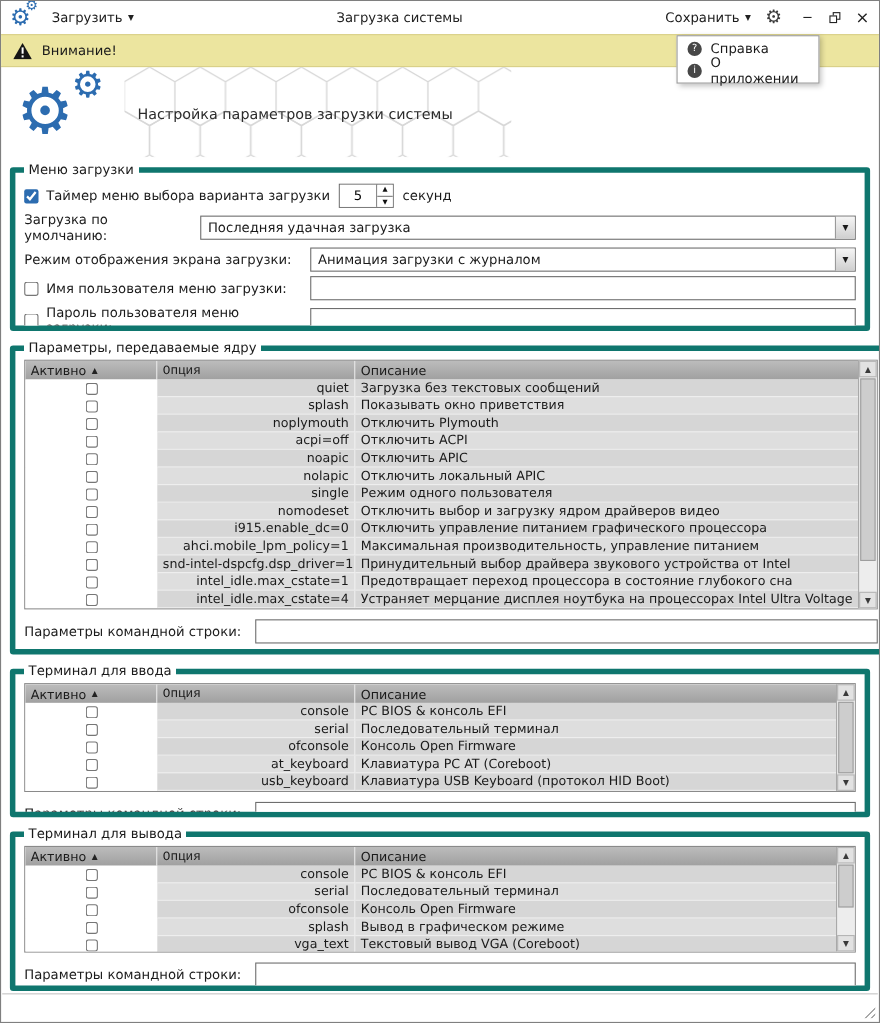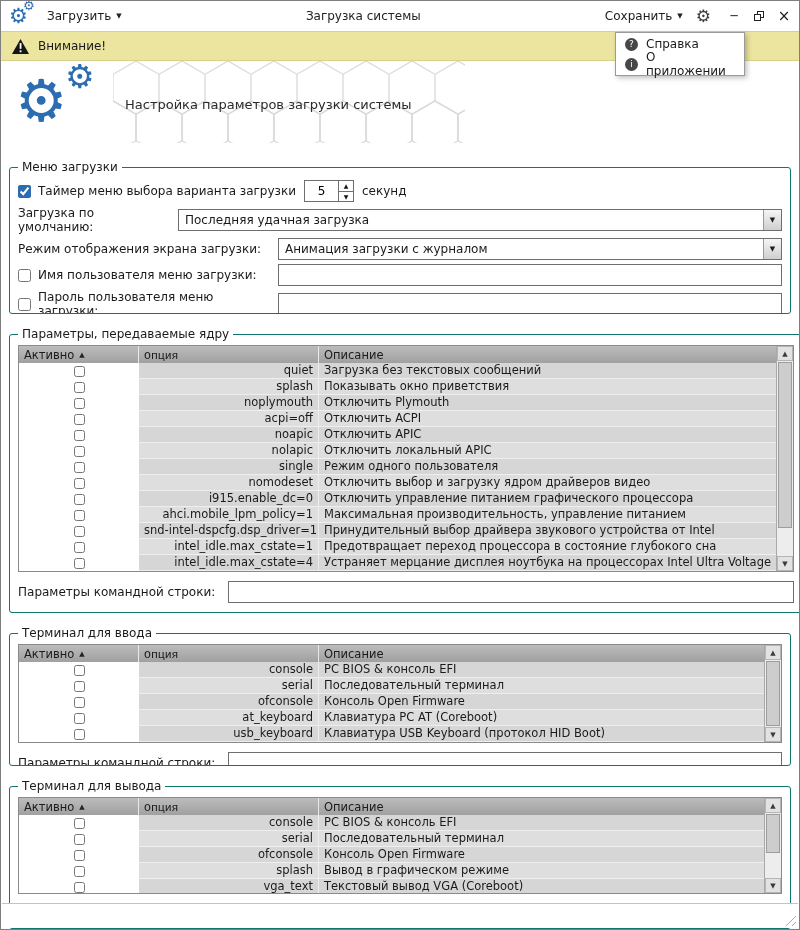--- a/index.html
+++ b/index.html
@@ -41,21 +41,21 @@
              font-size:9px; line-height:13px; text-align:center; flex:0 0 13px; }
 
   
   .header { position:relative; height:86px; overflow:hidden; }
   .hexbg { position:absolute; left:112px; top:0; }
   .gear-big   { position:absolute; left:14px; top:4px;  font-size:58px; line-height:72px; color:#2c6cb0; }
   .gear-small { position:absolute; left:64px; top:-2px; font-size:33px; line-height:36px; color:#2c6cb0; }
   .header-title { position:absolute; left:124px; top:36px; font-size:13px; color:#2b2b2b; }
 
   
-  fieldset { border:1px solid #0f766e; border-radius:3px; margin:13px 8px; padding:2px 8px 6px; overflow:hidden; }
+  fieldset { border:5px solid #0f766e; border-radius:3px; margin:0 8px; padding:2px 8px 6px; overflow:hidden; }
   legend { padding:0 4px; font-size:12px; color:#1a1a1a; }
   .fs1 { height:154px; }
   .fs2 { height:286px; margin-top:8px; }
   .fs3 { height:140px; margin-top:8px; }
   .fs4 { height:150px; margin-top:8px; }
 
   .frow { display:flex; align-items:center; margin:4px 0; gap:8px; }
   .cklabel { display:flex; align-items:center; gap:7px; }
   input[type=checkbox] { width:13px; height:13px; margin:0; accent-color:#2c6cb0; }
   .lbl-w152 { width:152px; flex:0 0 152px; }

